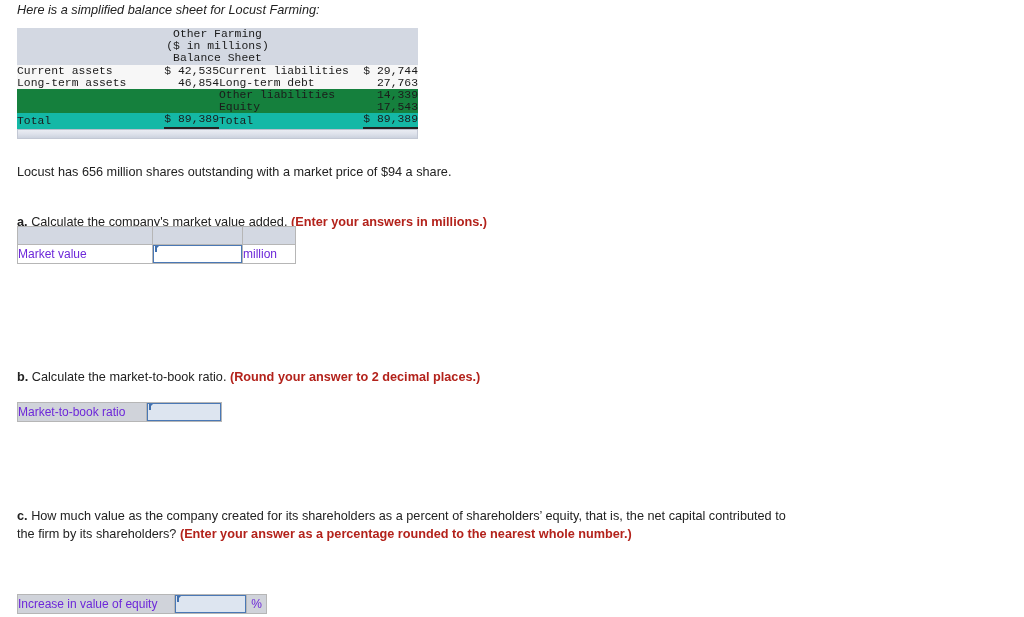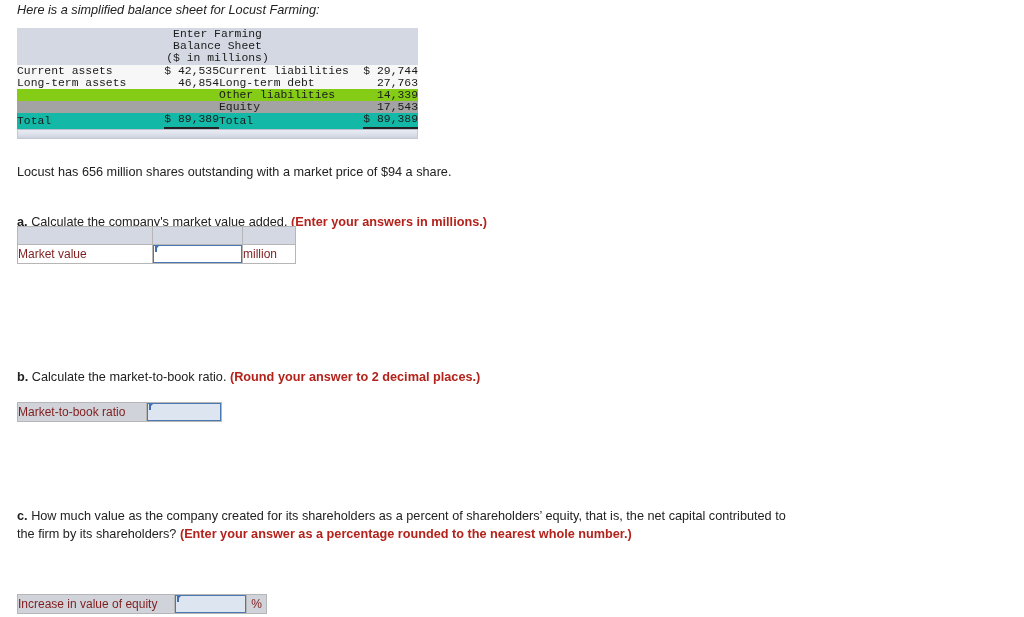--- a/index.html
+++ b/index.html
@@ -62,22 +62,22 @@
     white-space: nowrap;
     vertical-align: middle;
   }
   .bs-head td {
     background: #d3d8e2;
     text-align: center;
     height: 12.4px;
     line-height: 12.4px;
   }
   .row-a td { background: #f7f7f7; }
-  .row-b td { background: #84cc16; }
-  .row-c td { background: #a3a3a3; }
+  .row-b td { background: #15803d; }
+  .row-c td { background: #15803d; }
   .row-tot td { background: #14b8a6; height: 17px; line-height: 17px; }
 
   td.c-lbl1 { width: 140px; padding-left: 14px; }
   td.c-val1 { width: 62px; text-align: right; padding-right: 8px; }
   td.c-lbl2 { width: 132px; padding-left: 8px; }
   td.c-val2 { width: 67px; text-align: right; padding-right: 8px; }
   .underline-tot {
     display: inline-block;
     border-bottom: 2.4px solid #222;
     padding-bottom: 1px;
@@ -102,21 +102,21 @@
   
   #q-shares { position: absolute; left: 17px; top: 164px; }
   #q-a      { position: absolute; left: 17px; top: 192px; margin-top: 22px; }
   #q-b      { position: absolute; left: 17px; top: 369px; }
   #q-c      { position: absolute; left: 17px; top: 507px; width: 780px; line-height: 1.42; }
 
   
   table.ans {
     border-collapse: collapse;
     font-size: 12px;
-    color: #7f1d1d;
+    color: #6d28d9;
     font-family: "Liberation Sans", sans-serif;
     table-layout: fixed;
   }
   table.ans td {
     border: 1px solid #b6b6b6;
     padding: 0;
     height: 18px;
     vertical-align: middle;
     background: #ffffff;
   }
@@ -196,27 +196,27 @@
   <div id="balance-sheet-wrap">
     <table class="bs">
       <colgroup>
           <col style="width:140px">
           <col style="width:62px">
           <col style="width:132px">
           <col style="width:67px">
         </colgroup>
       <tbody>
         <tr class="bs-head">
-          <td colspan="4">Enter Farming</td>
+          <td colspan="4">Other Farming</td>
+        </tr>
+        <tr class="bs-head">
+          <td colspan="4">($ in millions)</td>
         </tr>
         <tr class="bs-head">
           <td colspan="4">Balance Sheet</td>
-        </tr>
-        <tr class="bs-head">
-          <td colspan="4">($ in millions)</td>
         </tr>
 
         <tr class="row-a">
           <td class="c-lbl1">Current assets</td>
           <td class="c-val1">$ 42,535</td>
           <td class="c-lbl2">Current liabilities</td>
           <td class="c-val2">$ 29,744</td>
         </tr>
         <tr class="row-a">
           <td class="c-lbl1">Long-term assets</td>

